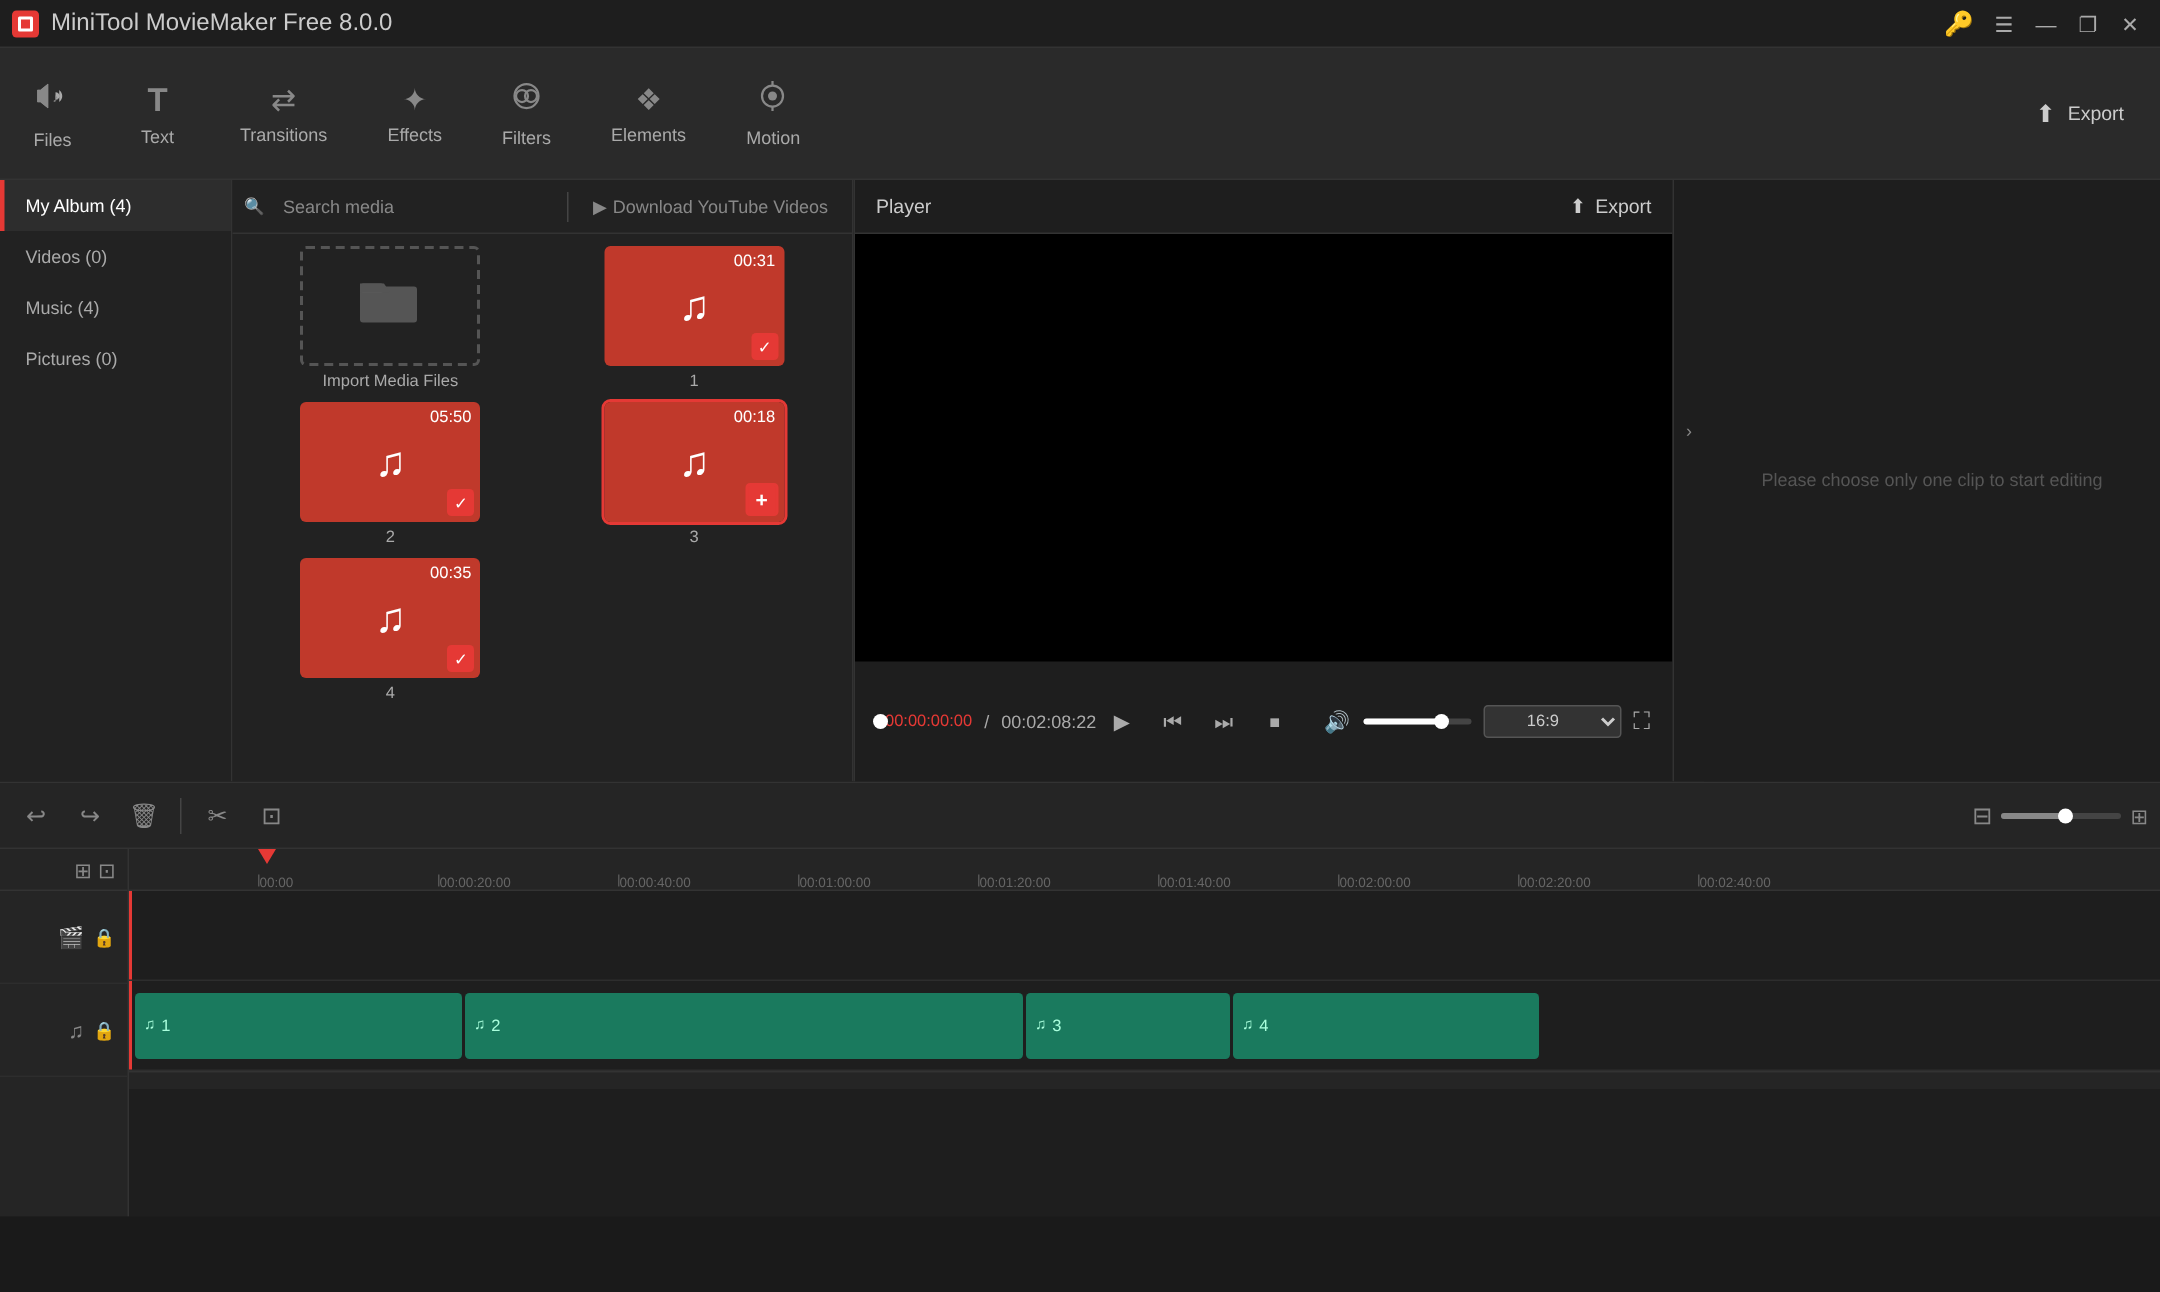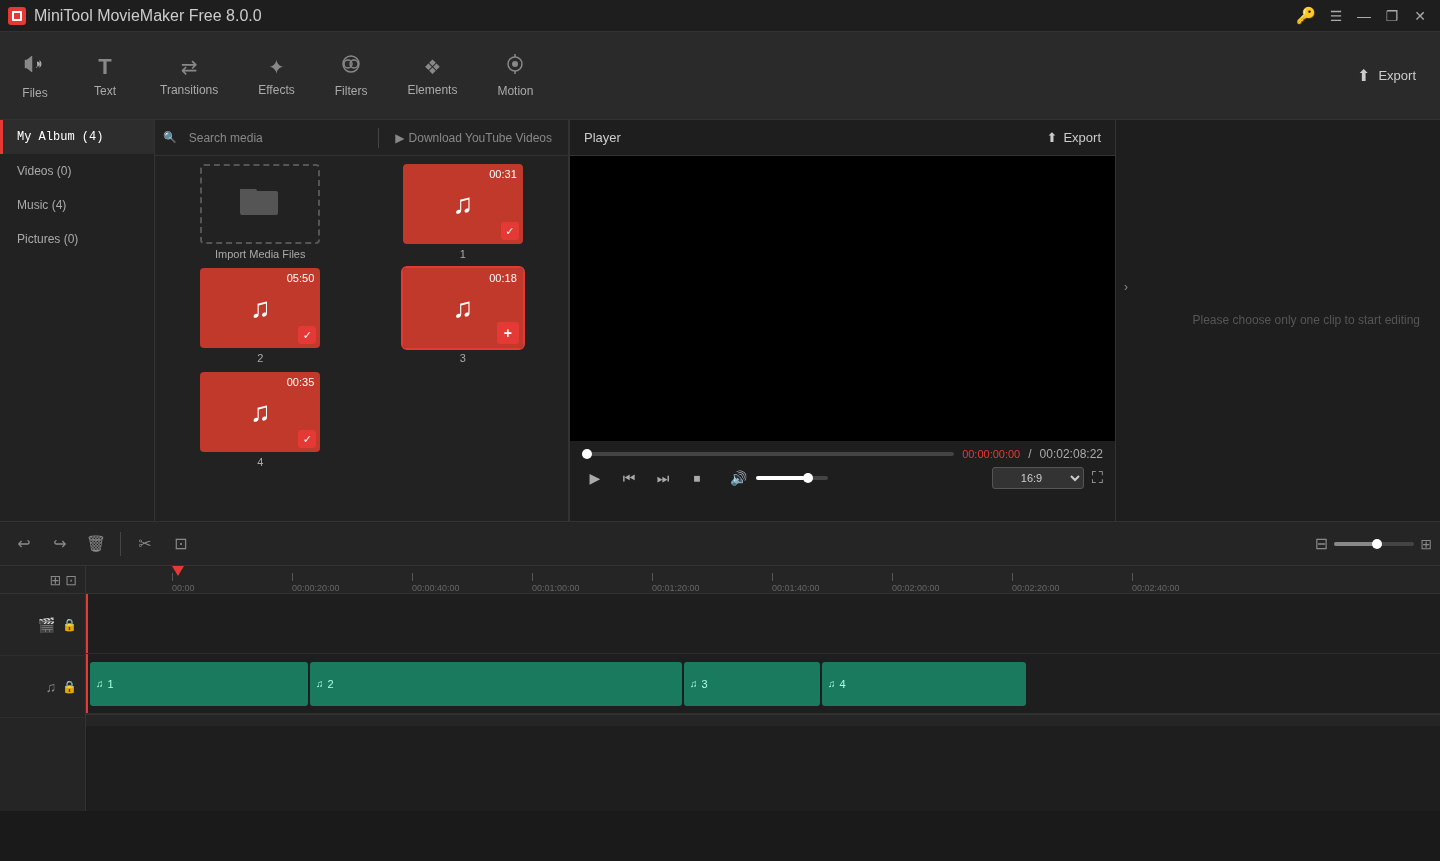--- a/index.html
+++ b/index.html
@@ -119,21 +119,20 @@
       padding: 10px 14px;
       cursor: pointer;
       color: #aaa;
       font-size: 12px;
       border-left: 3px solid transparent;
     }
     .left-panel-item.active {
       color: white;
       border-left: 3px solid #e53935;
       background: #2d2d2d;
-      font-family: Liberation Mono, monospace;
     }
 
     
     #media-panel {
       flex: 1;
       background: #222;
       border-right: 1px solid #333;
       display: flex;
       flex-direction: column;
     }
@@ -264,21 +263,21 @@
       background: #000;
       flex: 1;
       display: flex;
       align-items: center;
       justify-content: center;
     }
     #player-controls {
       height: 80px;
       padding: 6px 12px;
       display: flex;
-      flex-direction: column;
+      flex-direction: row;
       gap: 4px;
     }
     #player-progress {
       display: flex;
       align-items: center;
       gap: 8px;
     }
     .progress-bar-container {
       flex: 1;
       height: 4px;
@@ -445,21 +444,21 @@
       padding-left: 86px;
     }
     .ruler-marks {
       display: flex;
       align-items: flex-end;
       height: 100%;
       gap: 0;
     }
     .ruler-mark {
       display: flex;
-      flex-direction: column;
+      flex-direction: row;
       align-items: flex-start;
       font-size: 9px;
       color: #666;
       min-width: 120px;
     }
     .ruler-mark .mark-line {
       width: 1px; height: 8px;
       background: #555;
       margin-bottom: 2px;
     }
@@ -757,21 +756,21 @@
         <select class="aspect-select"><option value="16:9">16:9</option><option value="4:3">4:3</option><option value="1:1">1:1</option><option value="9:16">9:16</option></select>
         <button class="fullscreen-btn">⛶</button>
       </div>
     </div>
   </div>
 
   <div style="display:flex;flex:1;background:#1e1e1e;border-left:1px solid #333;">
     <div style="width:20px;display:flex;align-items:flex-start;padding-top:160px;justify-content:center;">
       <span style="color:#888;cursor:pointer;font-size:12px;">›</span>
     </div>
-    <div id="edit-hint" style="flex:1;justify-content:flex-end;">
+    <div id="edit-hint" style="flex:1;">
       <p>Please choose only one clip to start editing</p>
     </div>
   </div>
 </div>
 
 <div id="timeline">
 
   <div id="timeline-toolbar">
     <button class="tl-btn">↩</button>
     <button class="tl-btn">↪</button>

